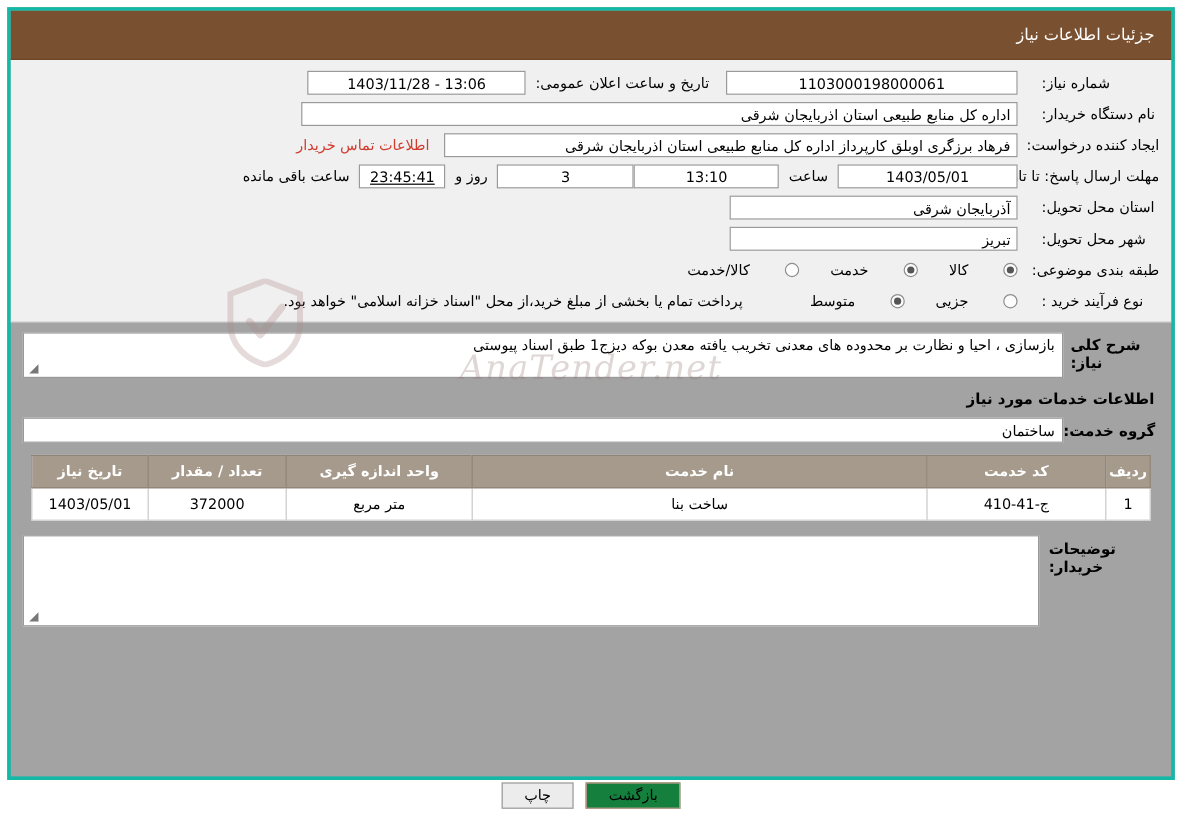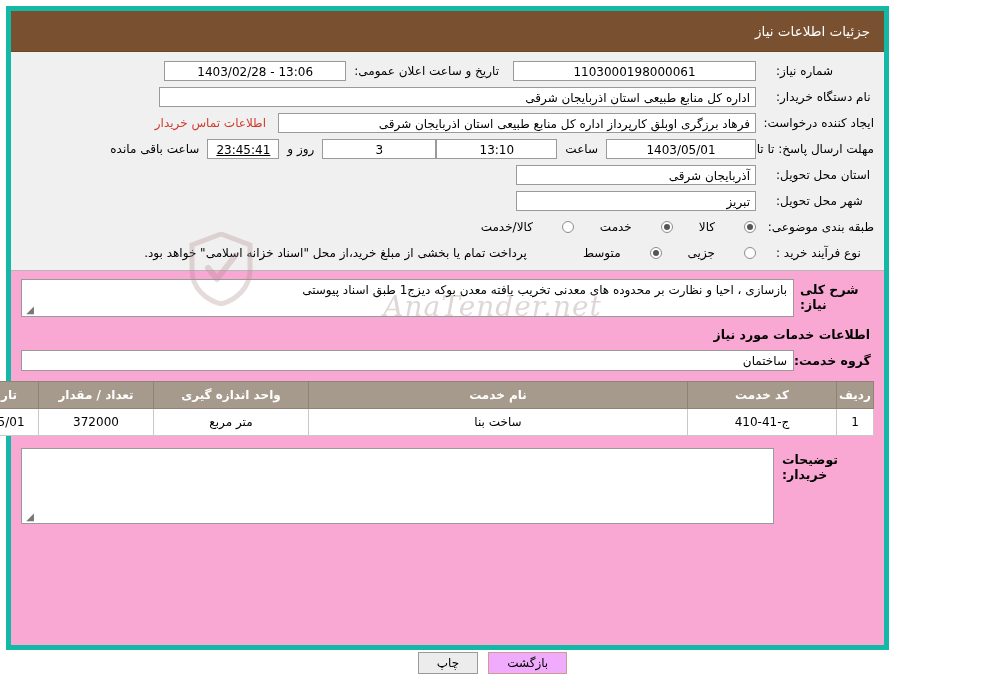--- a/index.html
+++ b/index.html
@@ -22,24 +22,24 @@
     width: 985px;
     height: 691px;
     box-sizing: border-box;
     background: #ffffff;
   }
   
   .outer {
     position: absolute;
     left: 6px;
     top: 6px;
-    width: 883px;
+    width: 973px;
     height: 644px;
-    border: 5px solid #14b8a6;
-    background: #f9a8d4;
+    border: 3px solid #14b8a6;
+    background: #a3a3a3;
     box-sizing: border-box;
   }
   
   .header {
     height: 41px;
     background: #7a5130;
     color: #ffffff;
     display: flex;
     align-items: center;
     justify-content: flex-start;
@@ -306,21 +306,21 @@
   }
   .btn {
     font-size: 12px;
     padding: 3px 18px;
     border: 1px solid #9a9a9a;
     background: #ececec;
     cursor: pointer;
     font-family: "DejaVu Sans", "Liberation Sans", sans-serif;
   }
   .btn.back {
-    background: #f0abfc;
+    background: #15803d;
     border-color: #cf9b90;
   }
   
   .watermark {
     position: absolute;
     left: 0;
     top: 0;
     width: 985px;
     height: 691px;
     pointer-events: none;
@@ -359,21 +359,21 @@
     <div class="header">
       <span class="header-title">جزئیات اطلاعات نیاز</span>
     </div>
 
     <div class="form-area">
 
       <div class="row">
         <span class="lbl lbl-w">شماره نیاز:</span>
         <span class="fld f-need-number">1103000198000061</span>
         <span class="lbl lbl-announce">تاریخ و ساعت اعلان عمومی:</span>
-        <span class="fld f-announce">13:06 - 1403/02/28</span>
+        <span class="fld f-announce">13:06 - 1403/11/28</span>
       </div>
 
       <div class="row">
         <span class="lbl lbl-w">نام دستگاه خریدار:</span>
         <span class="fld f-wide">اداره کل منابع طبیعی استان اذربایجان شرقی</span>
       </div>
 
       <div class="row">
         <span class="lbl lbl-w">ایجاد کننده درخواست:</span>
         <span class="fld f-creator">فرهاد برزگری اوبلق کارپرداز اداره کل منابع طبیعی استان اذربایجان شرقی</span>

